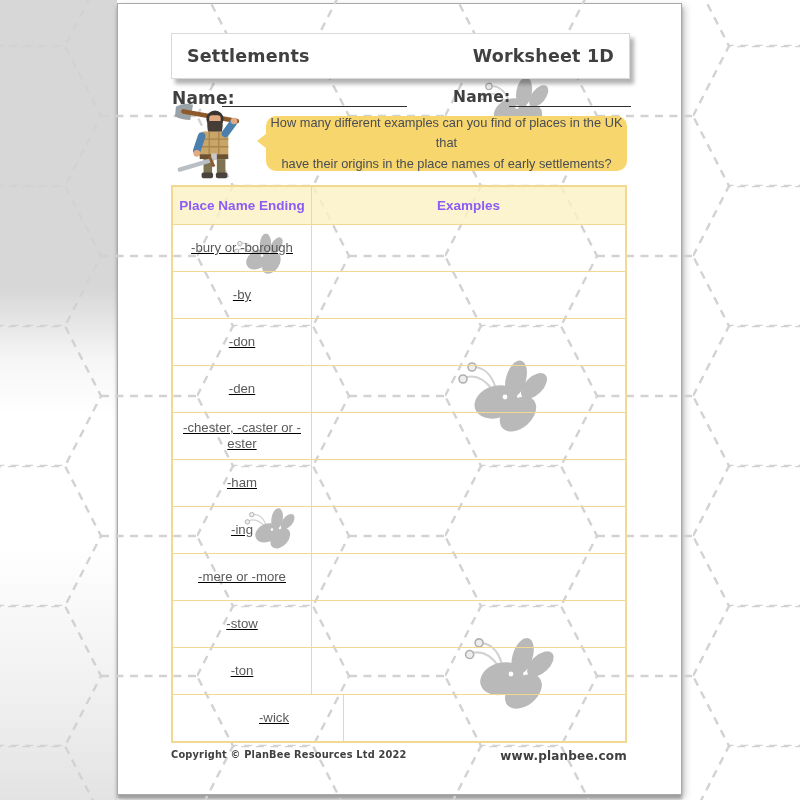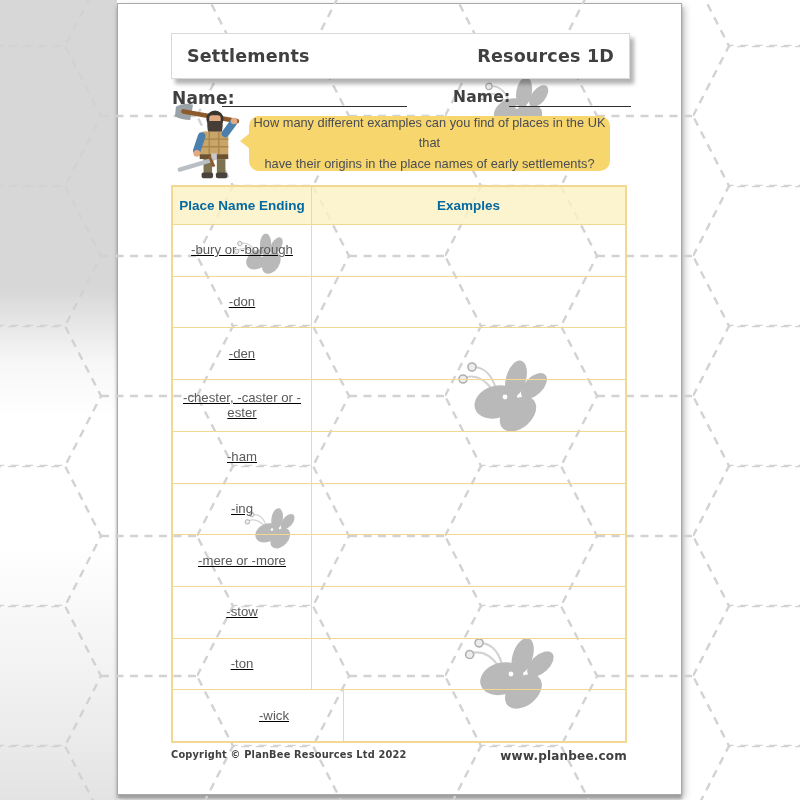--- a/index.html
+++ b/index.html
@@ -32,31 +32,31 @@
     display:flex;align-items:center;justify-content:space-between;padding:0 15px;box-sizing:border-box;
     font-size:17.5px;}
 
   .name-label{position:absolute;left:55px;top:85px;font-size:17px;}
   .name-line{position:absolute;left:105px;top:87px;width:185px;height:16px;border-bottom:1.5px solid #2e2e2e;}
   .date-label{position:absolute;left:336px;top:85px;font-size:15.5px;}
   .date-line{position:absolute;left:392px;top:87px;width:122px;height:16px;border-bottom:1.5px solid #2e2e2e;}
 
   .viking{position:absolute;left:52px;top:98px;}
 
-  .bubble{position:absolute;left:132px;top:113px;width:361px;height:55px;border-radius:10px;
+  .bubble{position:absolute;left:149px;top:113px;width:361px;height:55px;border-radius:10px;
     background:var(--bubble-bg,#f8d66e);display:flex;flex-direction:column;justify-content:center;
     text-align:center;font-size:12.8px;line-height:1.6;color:#474c55;font-weight:500;}
   .bubble:before{content:"";position:absolute;left:-9px;top:17px;width:0;height:0;
     border-top:8px solid transparent;border-bottom:8px solid transparent;
     border-right:10px solid var(--bubble-bg,#f8d66e);}
 
   .table{position:absolute;left:54px;top:182px;width:456px;height:558px;box-sizing:border-box;
     border:2px solid var(--accent-gold,#f3d892);display:flex;flex-direction:column;}
   .t-head{display:flex;height:37px;flex:0 0 37px;background:rgba(251,240,197,0.82);
-    border-bottom:1.6px solid var(--accent-gold,#f3d892);font-weight:bold;color:#0369a1;font-size:13.5px;}
+    border-bottom:1.6px solid var(--accent-gold,#f3d892);font-weight:bold;color:#8b5cf6;font-size:13.5px;}
   .t-body{display:flex;flex-direction:column;flex:1;text-decoration:underline;}
   .t-row{display:flex;flex:1;border-bottom:1.6px solid var(--accent-gold,#f3d892);}
   .t-row:last-child{border-bottom:none;padding-left:32px;}
   .t-cell{display:flex;align-items:center;justify-content:center;text-align:center;box-sizing:border-box;}
   .col1{width:139px;flex:0 0 139px;border-right:1.6px solid var(--accent-gold,#f3d892);padding:2px 6px;}
   .col2{flex:1;}
   .ending{color:var(--text-cell,#5a5a5a);font-size:13.2px;line-height:1.2;}
 
   .footer-left{position:absolute;left:54px;top:746px;font-size:9.8px;}
   .footer-right{position:absolute;right:53px;top:746px;font-size:12px;}
@@ -105,21 +105,21 @@
       </svg>
     <svg class="bee" style="left:339px;top:633px;transform:rotate(2deg)" width="110" height="76" viewBox="0 0 110 76">
         <use href="#bee"></use>
       </svg>
   </div>
 
   <div class="content">
 
     <div class="title-bar marker">
       <span>Settlements</span>
-      <span>Resources 1D</span>
+      <span>Worksheet 1D</span>
     </div>
 
     <span class="name-label marker">Name:</span>
     <div class="name-line"></div>
     <span class="date-label marker">Name:</span>
     <div class="date-line"></div>
 
     <svg class="viking" width="90" height="80" viewBox="0 0 92 84">
       <path d="M6 6 Q14 1 24 4 L21 20 Q12 20 5 16 Z" fill="#9aa2a8"></path>
       <path d="M14 11 L70 21" stroke="#8d5a2b" stroke-width="5" stroke-linecap="round"></path>
@@ -152,20 +152,24 @@
         <div class="t-cell col1">Place Name Ending</div>
         <div class="t-cell col2">Examples</div>
       </div>
       <div class="t-body">
 
           <div class="t-row">
             <div class="t-cell col1 ending">-bury or -borough</div>
             <div class="t-cell col2 example"></div>
           </div>
 
+          <div class="t-row">
+            <div class="t-cell col1 ending">-by</div>
+            <div class="t-cell col2 example"></div>
+          </div>
 
           <div class="t-row">
             <div class="t-cell col1 ending">-don</div>
             <div class="t-cell col2 example"></div>
           </div>
 
           <div class="t-row">
             <div class="t-cell col1 ending">-den</div>
             <div class="t-cell col2 example"></div>
           </div>

